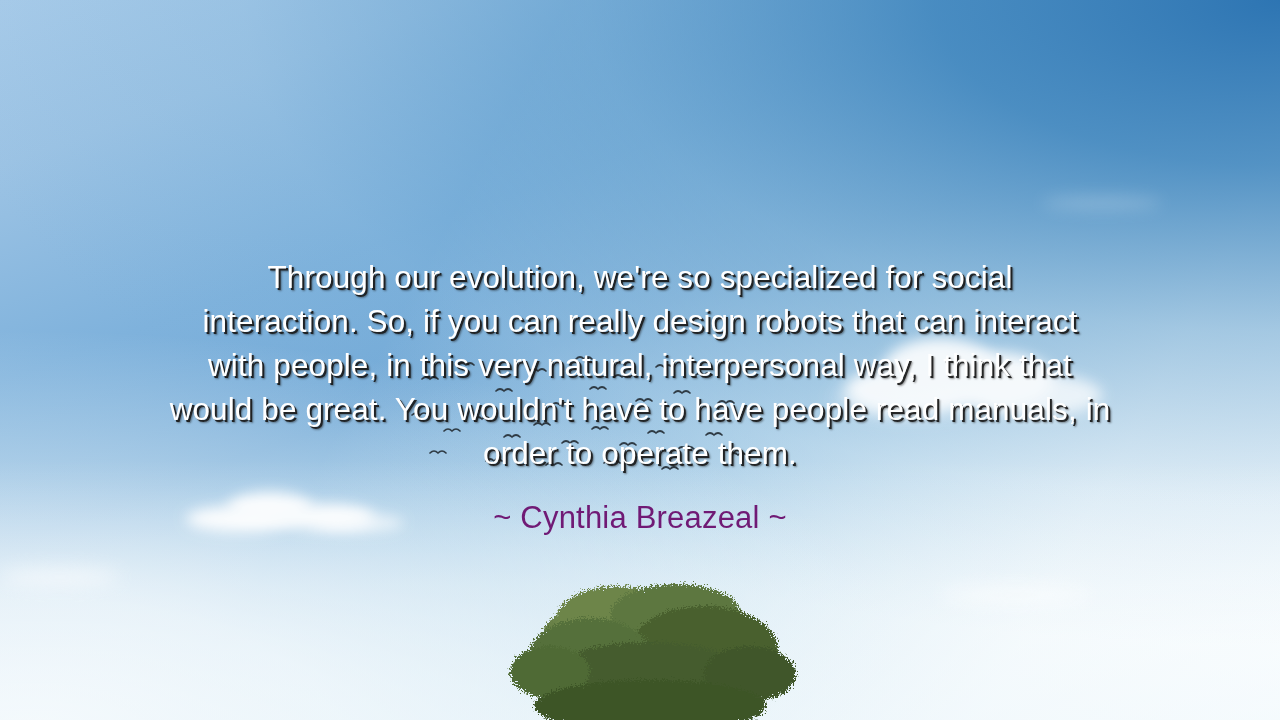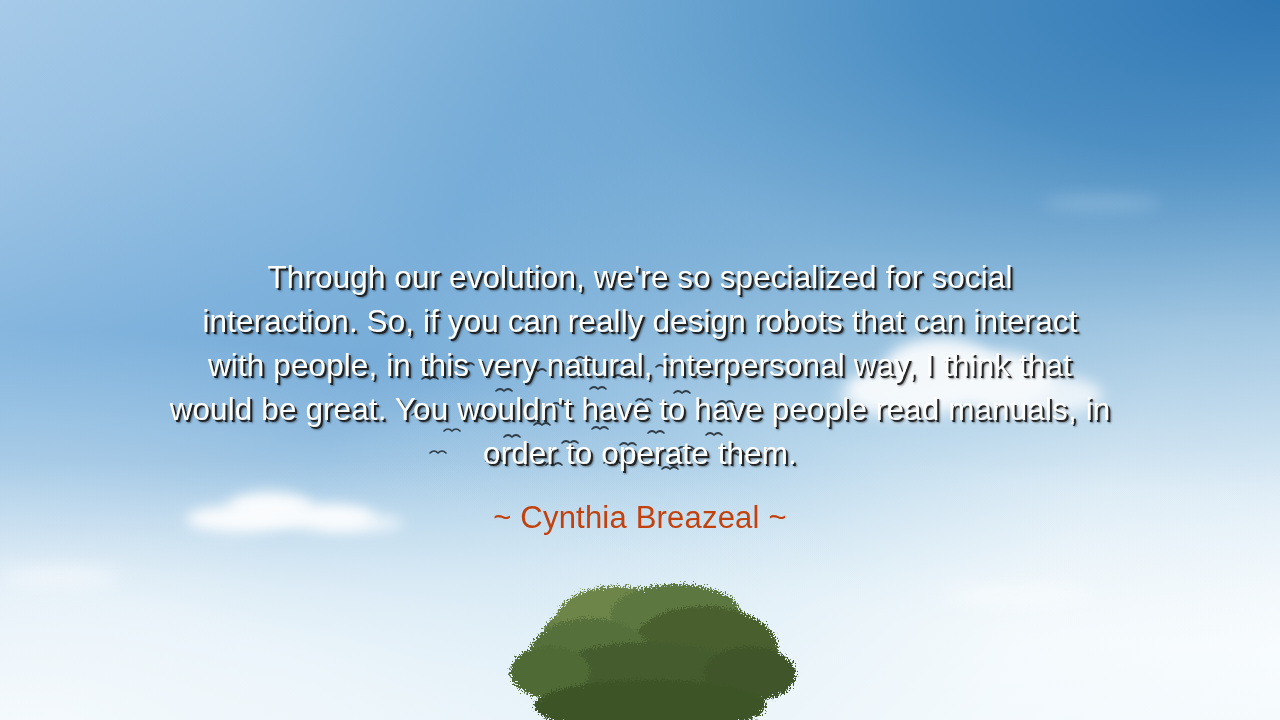--- a/index.html
+++ b/index.html
@@ -146,21 +146,21 @@
   #author-block {
     position: absolute;
     left: 50%;
     top: 498px;
     transform: translateX(-50%);
     width: 900px;
     text-align: center;
   }
   #author-text {
     margin: 0;
-    color: #c2410c;
+    color: #701a75;
     font-size: 31px;
     line-height: 40px;
     font-weight: 400;
     letter-spacing: 0.2px;
   }
 </style>
 </head>
 <body>
 
 <div id="stage">

